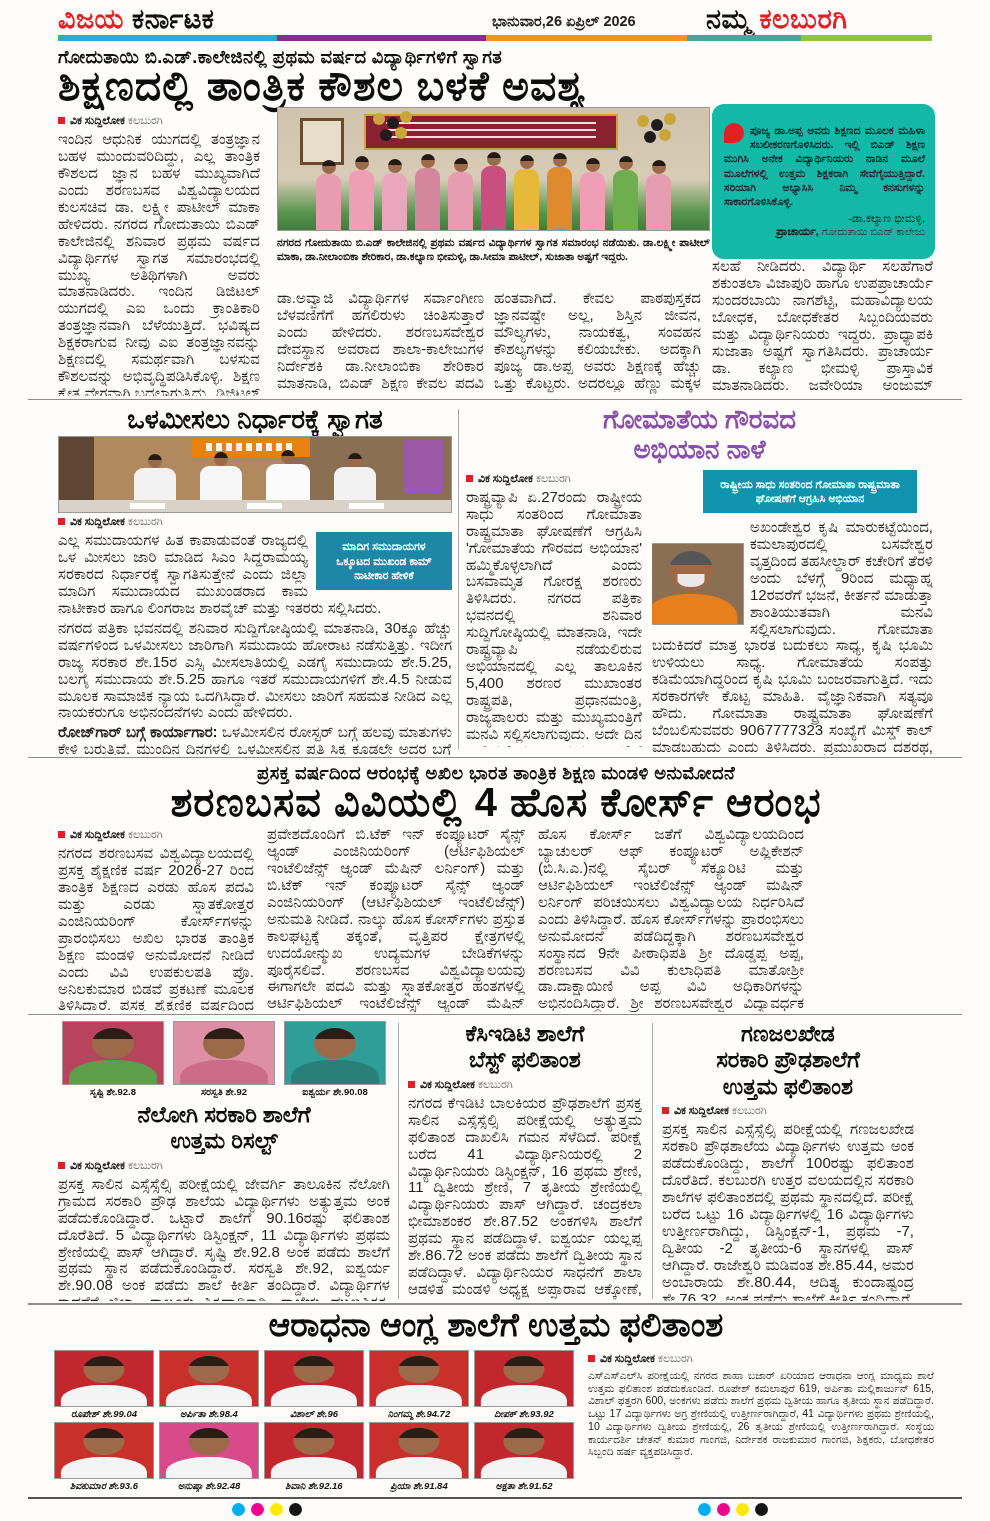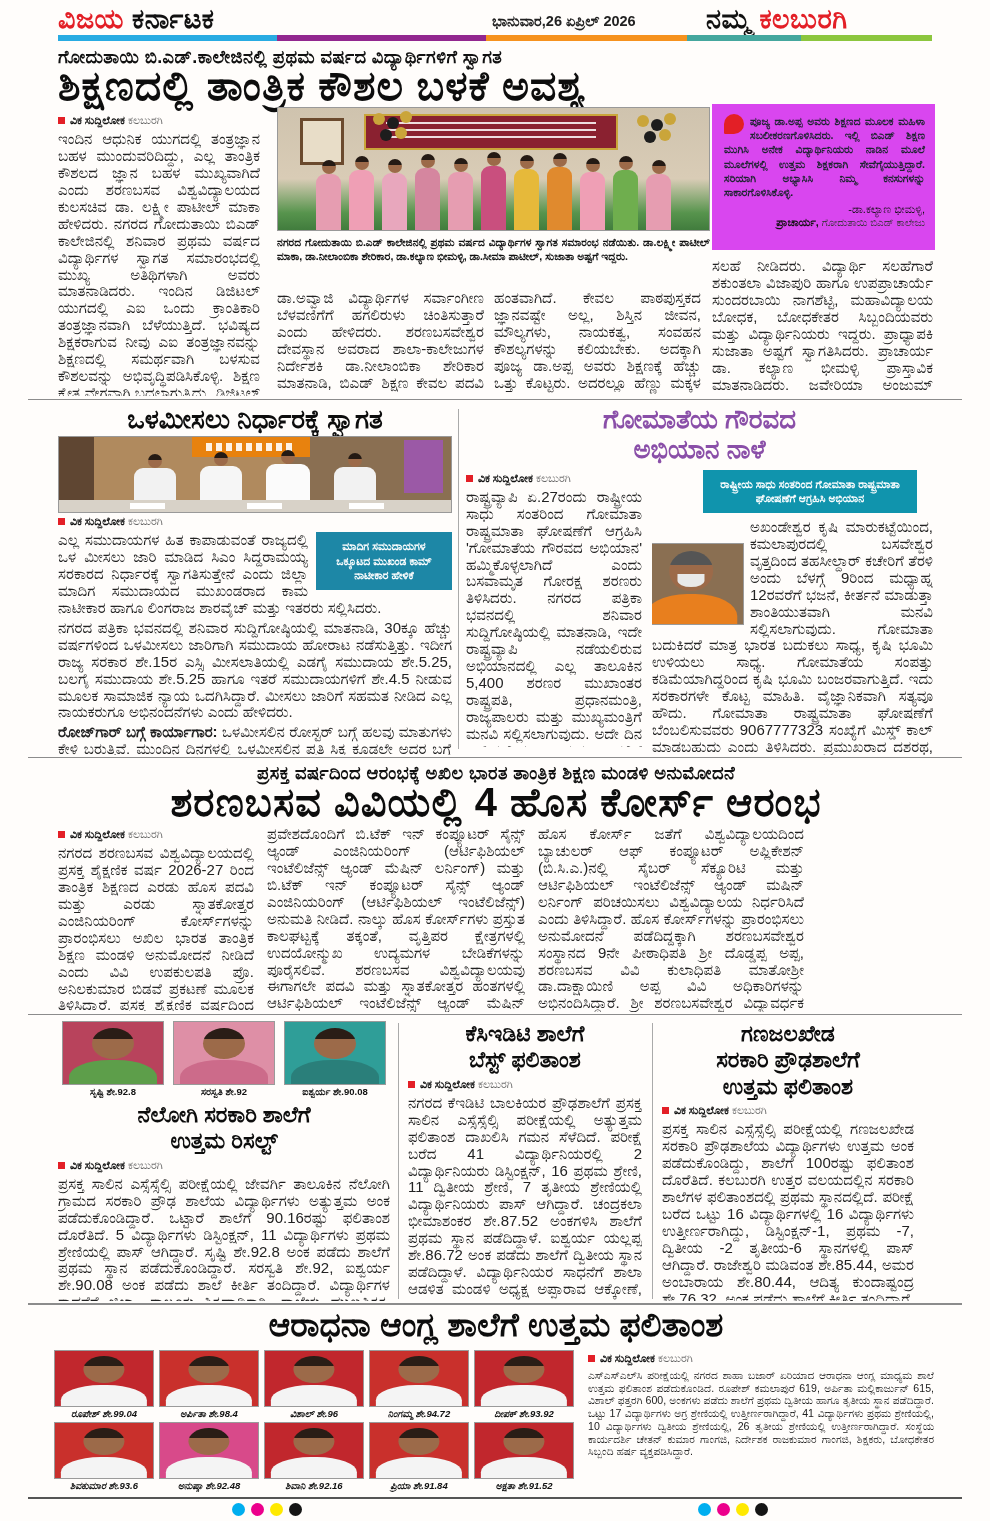--- a/index.html
+++ b/index.html
@@ -22,21 +22,21 @@
   .body-txt{font-size:15px;line-height:1.13;text-align:justify;color:#222;}
   .byline{font-size:11px;white-space:nowrap;margin:2px 0 4px;}
   .byline .sq{display:inline-block;width:7px;height:7px;background:#e31f26;margin-right:5px;}
   .byline b{color:#111;font-family:Liberation Serif, serif;} .byline .pl{color:#666;}
   .caption{font-size:10.6px;font-weight:bold;line-height:1.3;color:#111;text-align:justify;}
   .lbl{font-size:9.5px;font-weight:bold;text-align:center;color:#111;white-space:nowrap;overflow:hidden;}
   .pre{white-space:pre-line;}
   .hrule{background:#8c8c8c;height:1px;}
   .vrule{background:#aaa;width:1px;}
   
-  .quotebox{background:#d946ef;border-radius:0;padding:10px 10px 8px 12px;}
+  .quotebox{background:#14b8a6;border-radius:12px;padding:19px 10px 8px 12px;}
   .quotebox .qtxt{font-size:10.6px;font-weight:bold;line-height:1.34;color:#1d2430;text-align:justify;}
   .qicon{float:left;width:20px;height:20px;margin:0 6px 2px 0;background:#e31f26;border-radius:50% 50% 50% 6%;}
   .qattr1{font-size:11px;font-weight:normal;text-align:right;color:#111;margin-top:4px;}
   .qattr2{font-size:10.3px;text-align:right;color:#333;}
   .qattr2 b{font-size:10.8px;color:#111;}
   
   .tealbox{background:#1d87a6;color:#fff;font-weight:bold;text-align:center;
            font-size:10.8px;line-height:1.35;padding:7px 8px;}
   .tealbox.bright{background:#1094ad;}
   

